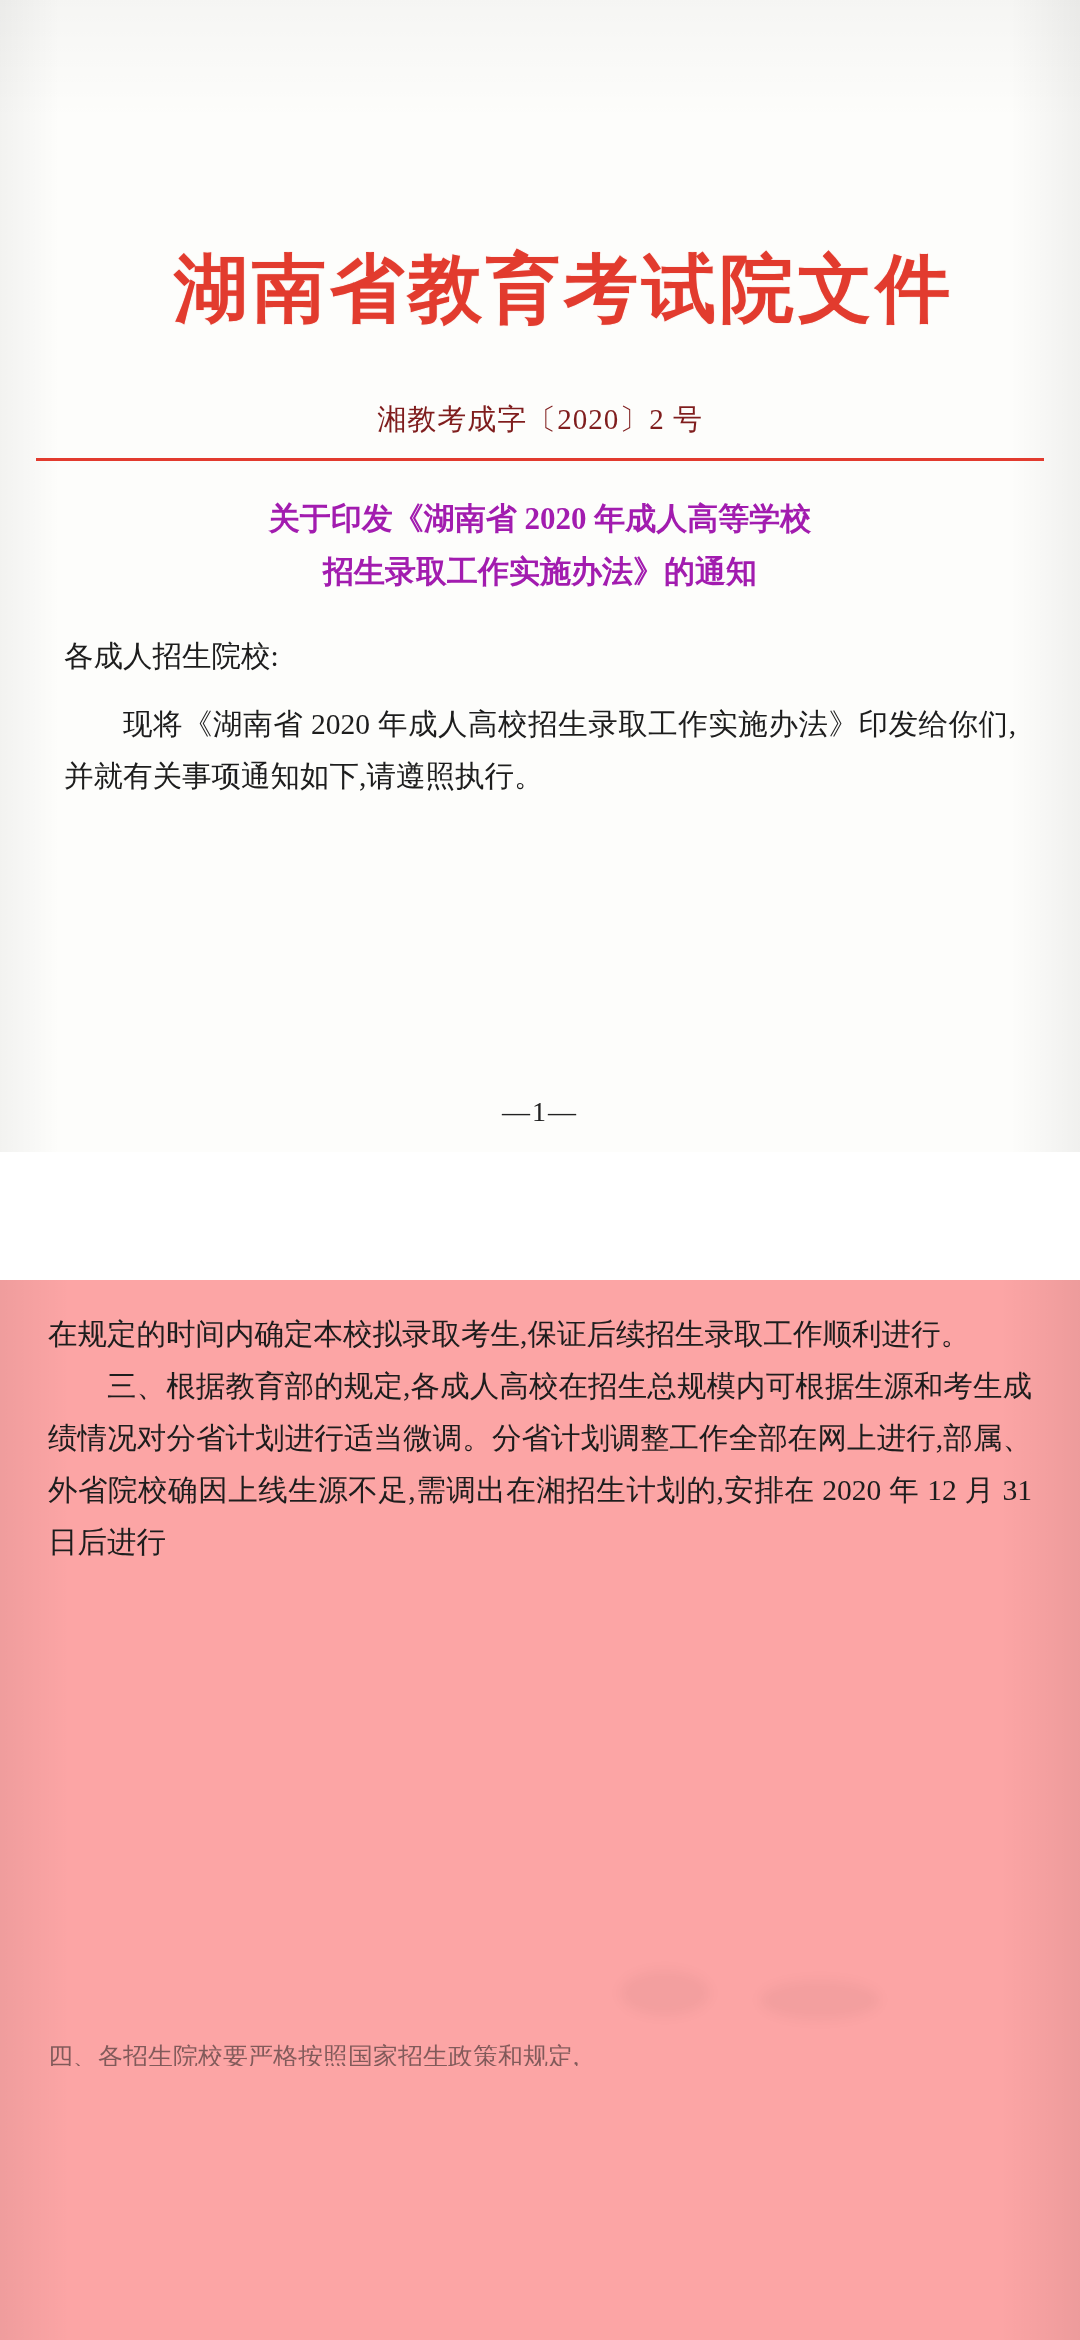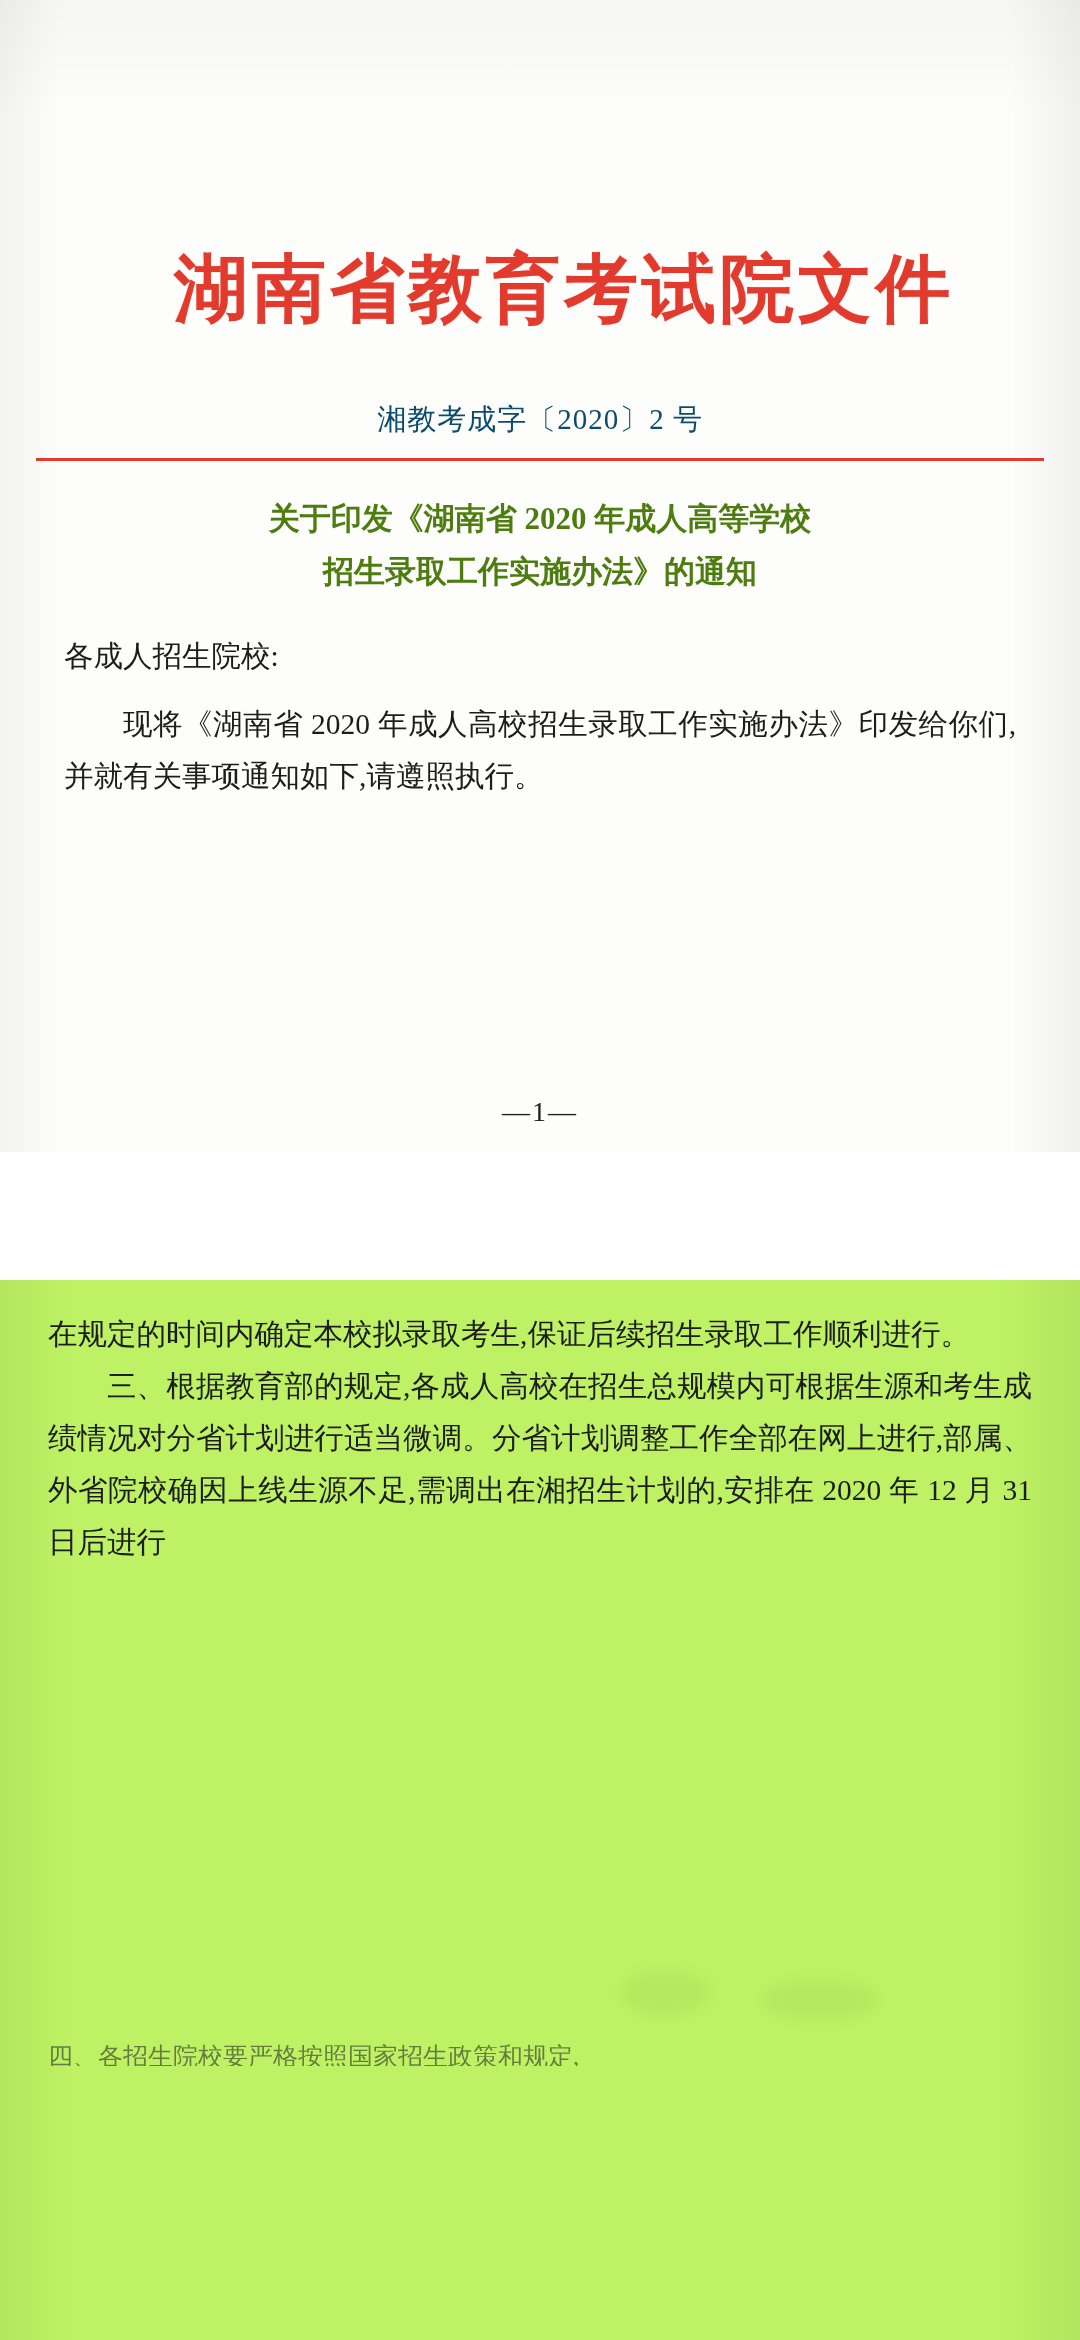--- a/index.html
+++ b/index.html
@@ -58,42 +58,42 @@
     padding-left: 48px;
   }
   .doc-number {
     position: absolute;
     top: 400px;
     left: 0;
     right: 0;
     text-align: center;
     font-size: 29px;
     letter-spacing: 1px;
-    color: #0c4a6e;
+    color: #7f1d1d;
   }
   .red-rule {
     position: absolute;
     top: 458px;
     left: 36px;
     right: 36px;
     height: 3px;
     background: #e23b2e;
   }
 
   
   .subject {
     position: absolute;
     top: 492px;
     left: 96px;
     right: 96px;
     text-align: center;
     font-weight: bold;
     font-size: 31px;
     line-height: 53px;
-    color: #4d7c0f;
+    color: #a21caf;
   }
   .subject .line2 { display: block; }
 
   
   .body-text {
     position: absolute;
     top: 614px;
     left: 48px;
     right: 48px;
     font-size: 29.5px;
@@ -132,21 +132,21 @@
     height: 128px;
     background: #ffffff;
   }
 
   .page-two {
     position: absolute;
     left: 0;
     right: 0;
     top: 1280px;
     bottom: 0;
-    background: #bef264;
+    background: #fca5a5;
   }
   .page-two::before {
     content: "";
     position: absolute;
     inset: 0;
     background:
       linear-gradient(to right, rgba(0,0,0,0.05) 0px, rgba(0,0,0,0.0) 70px),
       linear-gradient(to left, rgba(0,0,0,0.06) 0px, rgba(0,0,0,0.0) 80px);
     pointer-events: none;
   }

